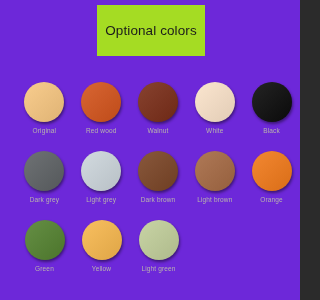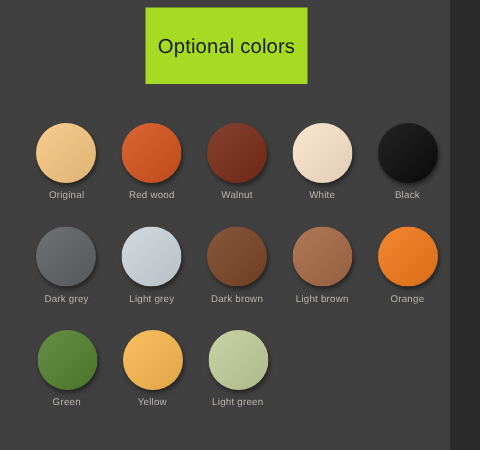--- a/index.html
+++ b/index.html
@@ -74,21 +74,21 @@
     color: #b9b4ad;
     font-size: 6.5px;
     letter-spacing: 0.15px;
     white-space: nowrap;
     text-align: center;
   }
 </style>
 </head>
 <body style="background: rgb(43, 43, 43);">
 
-<div id="board" style="background: #404040;">
+<div id="board" style="background: #6d28d9;">
 
   <div id="banner" style="background: rgb(165, 220, 35);">
     <span id="banner-text" style="color: rgb(28, 28, 28);">Optional colors</span>
   </div>
 
   <div id="grid">
       <div class="swatch-row">
         <div class="swatch-cell">
           <div class="swatch-dot" style="background-color: rgb(248, 199, 129);"></div>
           <div class="swatch-label" style="color: rgb(185, 180, 173);">Original</div>

